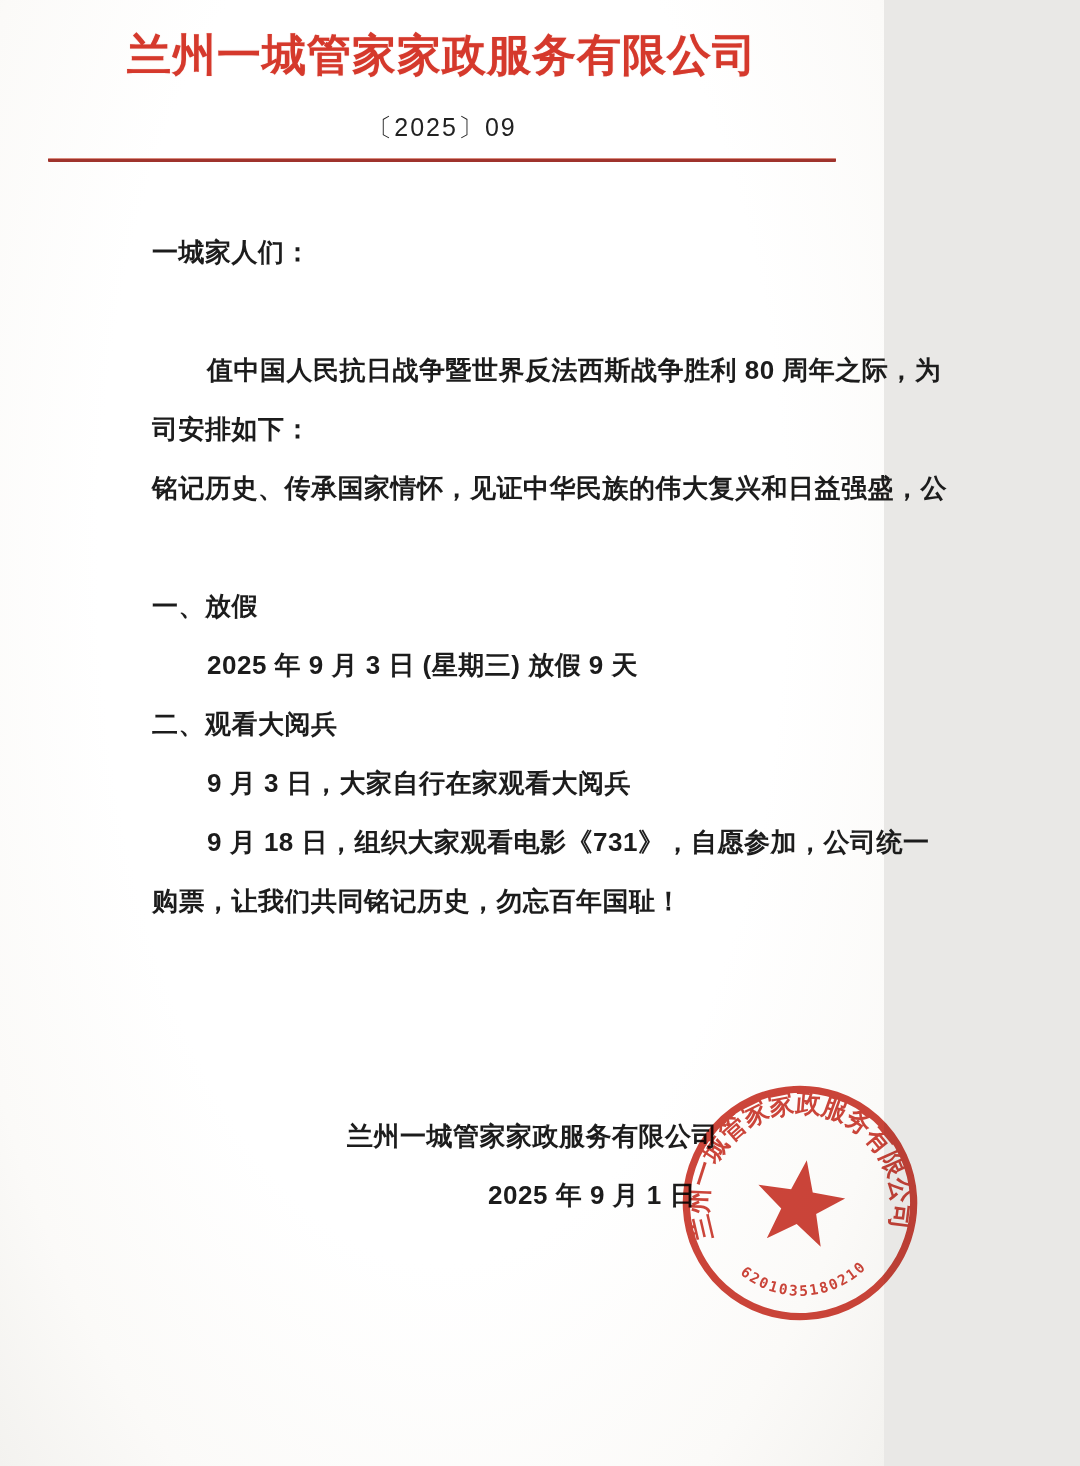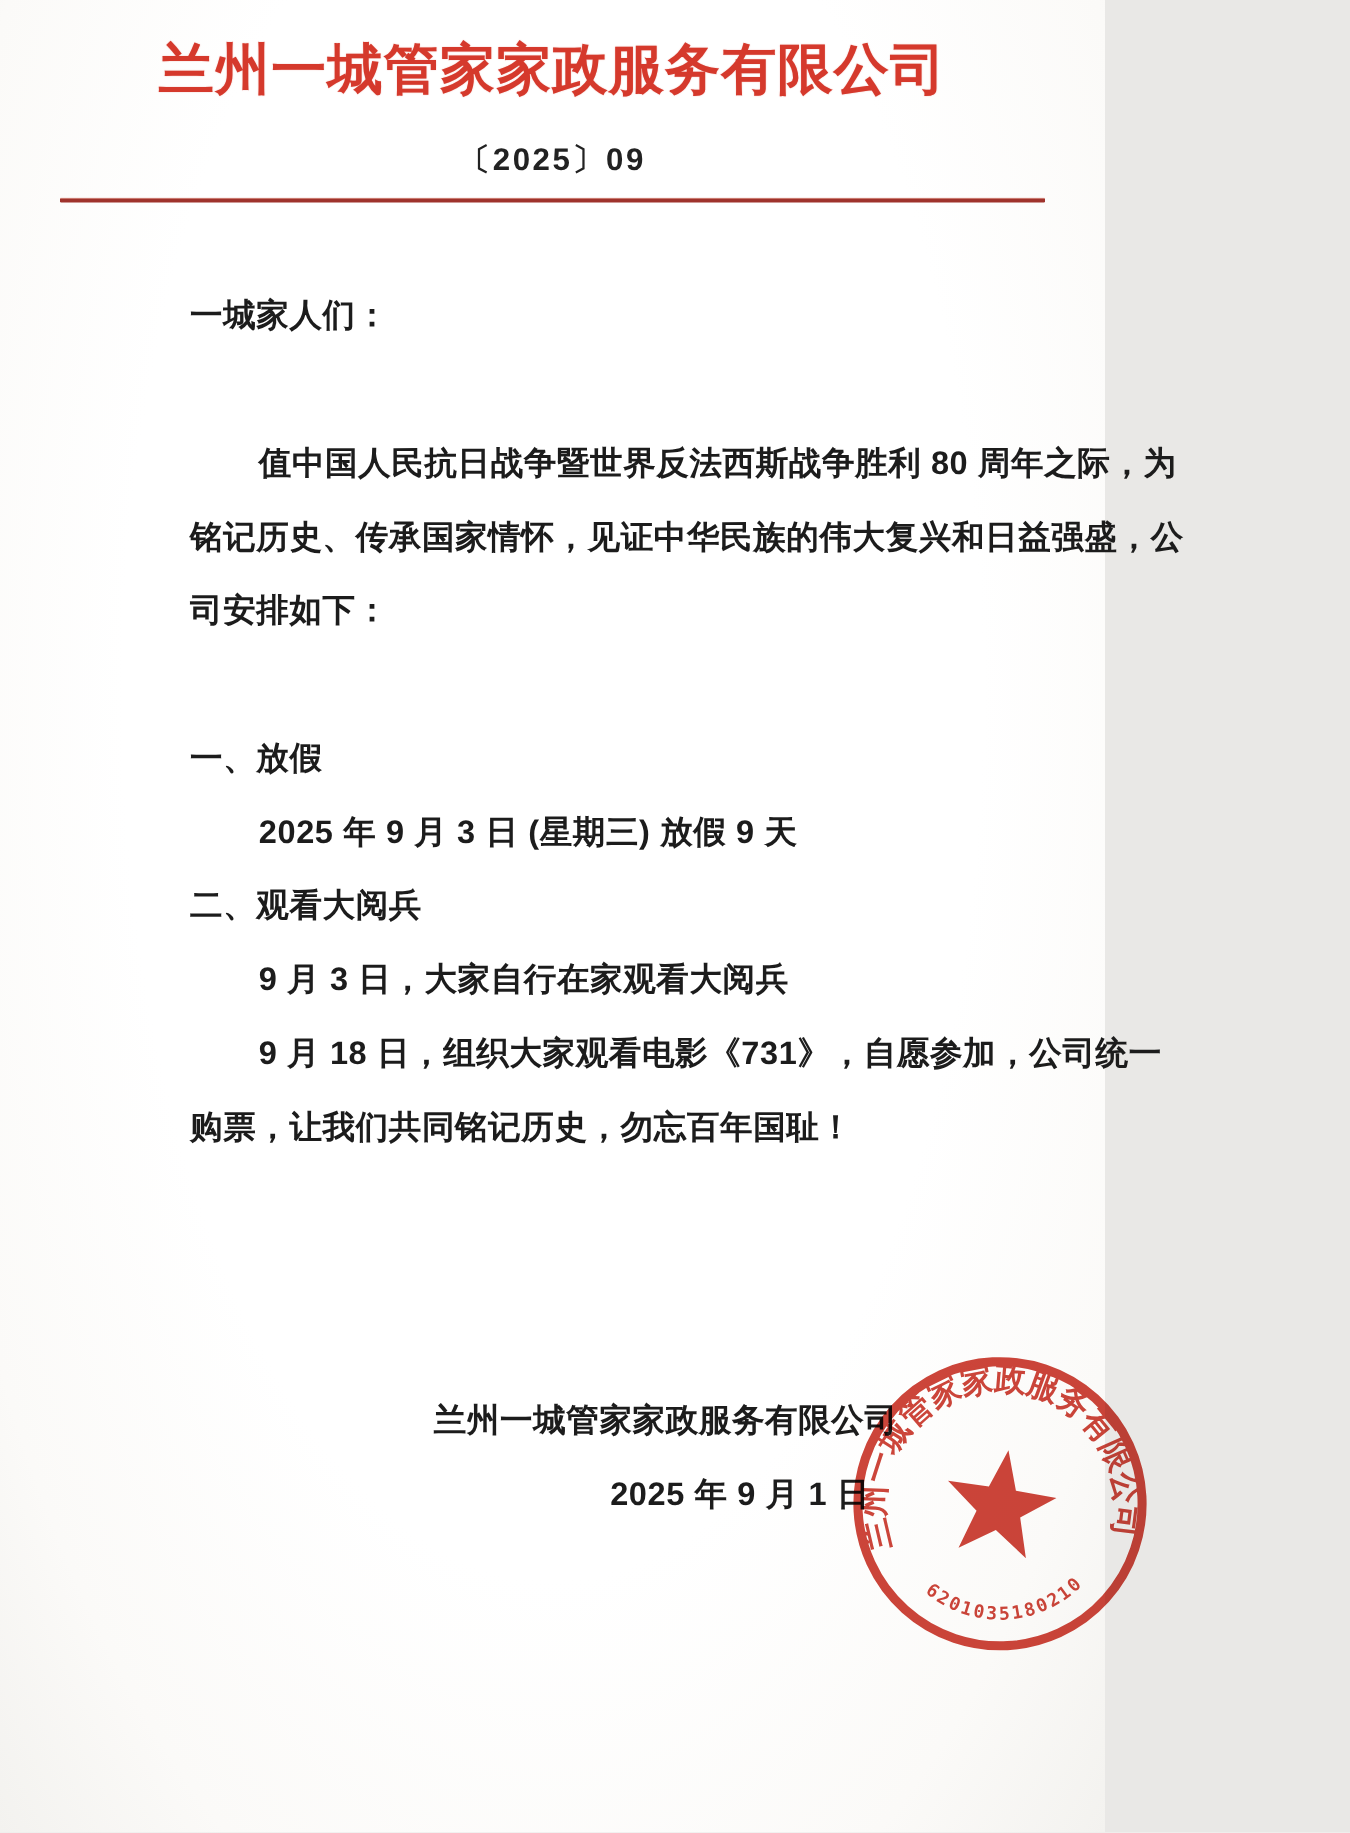--- a/index.html
+++ b/index.html
@@ -21,21 +21,21 @@
     font-size: 44px;
     font-weight: 800;
     letter-spacing: 1px;
     color: var(--title-red, #d5392c);
     text-shadow: 0 0 1px rgba(213,57,44,.45);
   }
   .doc-number {
     margin-top: 26px;
     text-align: center;
     font-size: 25px;
-    font-weight: 700;
+    font-weight: 400;
     color: #222;
     letter-spacing: 2px;
   }
   .red-rule {
     margin: 14px auto 0 auto;
     width: 788px;
     height: 3px;
     background: var(--rule-red, #9f332c);
     border-top: 1px solid #d98a7d;
     border-radius: 1px;
@@ -76,22 +76,22 @@
   <div class="red-rule"></div>
 
   <div class="content">
     <div class="spacer-top"></div>
 
     <div class="line">一城家人们：</div>
 
     <div class="spacer-1"></div>
 
     <div class="line indent">值中国人民抗日战争暨世界反法西斯战争胜利 80 周年之际，为</div>
+    <div class="line">司安排如下：</div>
     <div class="line">铭记历史、传承国家情怀，见证中华民族的伟大复兴和日益强盛，公</div>
-    <div class="line">司安排如下：</div>
 
     <div class="spacer-1"></div>
 
     <div class="line">一、放假</div>
     <div class="line indent">2025 年 9 月 3 日 (星期三) 放假 9 天</div>
     <div class="line">二、观看大阅兵</div>
     <div class="line indent">9 月 3 日，大家自行在家观看大阅兵</div>
     <div class="line indent">9 月 18 日，组织大家观看电影《731》，自愿参加，公司统一</div>
     <div class="line">购票，让我们共同铭记历史，勿忘百年国耻！</div>
 

